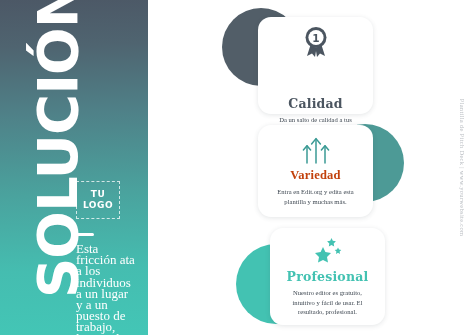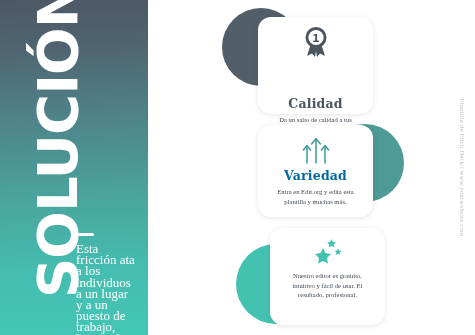--- a/index.html
+++ b/index.html
@@ -164,39 +164,43 @@
     margin-bottom: 2px;
   }
   .card-title {
     font-family: "DejaVu Serif", serif;
     font-weight: 700;
     font-size: 12.5px;
     letter-spacing: 0.2px;
     margin-bottom: 4px;
   }
   .title-dark  { color: #4b5560; margin-top: 36px; }
-  .title-teal  { color: #0369a1; }
+  .title-teal  { color: #c2410c; font-family: Liberation Serif, serif; }
   .title-light { color: #43c2b2; }
   .card-body {
     font-family: "Liberation Serif", serif;
     font-size: 6.6px;
     line-height: 9.5px;
     color: #3f4852;
     text-align: center;
   }
 </style>
 </head>
 <body>
 
 <div class="slide">
 
   <div class="left-panel">
 
     <div class="slide-title">SOLUCIÓN</div>
 
+    <div class="logo-block">
+      <div class="logo-line">TU</div>
+      <div class="logo-line">LOGO</div>
+    </div>
 
     <div class="rule"></div>
 
     <div class="left-body">Esta fricción ata a los individuos a un lugar y a un puesto de trabajo, limitando la movilidad geográfica.</div>
   </div>
 
   <div class="side-caption">
     <span>Plantilla de Pitch Deck | www.yourwebsite.com</span>
   </div>
 
@@ -240,17 +244,18 @@
     <div class="card card-3">
       <div class="card-icon">
         <svg width="38" height="30" viewBox="0 0 38 30" aria-hidden="true">
           <g fill="#43c2b2">
             <path d="M14 10 L16.4 15.1 L22 15.9 L18 19.9 L19 25.6 L14 22.9 L9 25.6 L10 19.9 L6 15.9 L11.6 15.1 Z"></path>
             <path d="M22.5 1 L23.8 3.8 L26.9 4.2 L24.7 6.4 L25.2 9.5 L22.5 8 L19.8 9.5 L20.3 6.4 L18.1 4.2 L21.2 3.8 Z"></path>
             <path d="M29 10.5 L30 12.6 L32.3 12.9 L30.6 14.6 L31 16.9 L29 15.8 L27 16.9 L27.4 14.6 L25.7 12.9 L28 12.6 Z"></path>
           </g>
         </svg>
       </div>
+      <div class="card-title title-light">Profesional</div>
       <div class="card-body">Nuestro editor es gratuito, intuitivo y fácil de usar. El resultado, profesional.</div>
     </div>
 
   </div>
 </div>
 
 </body></html>

